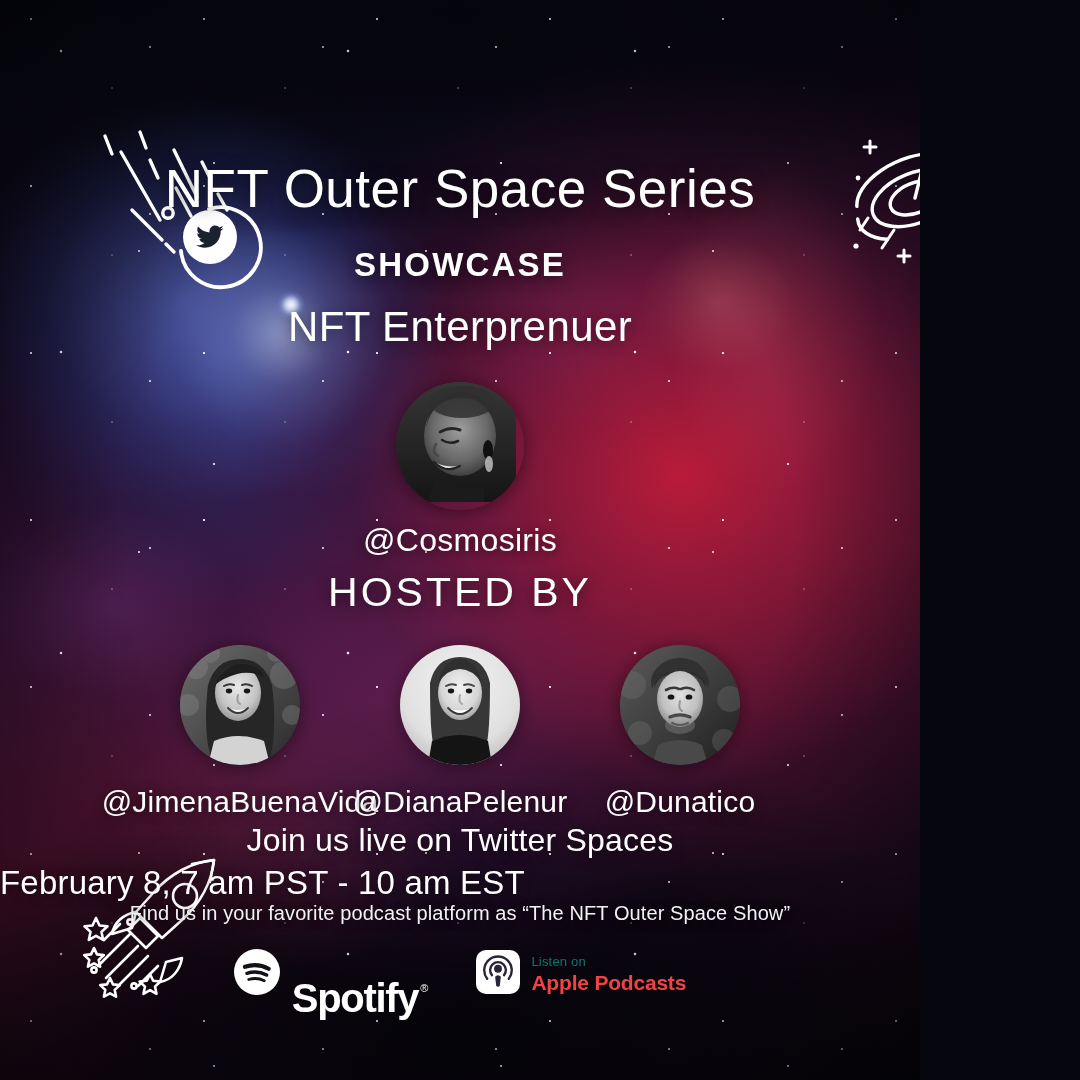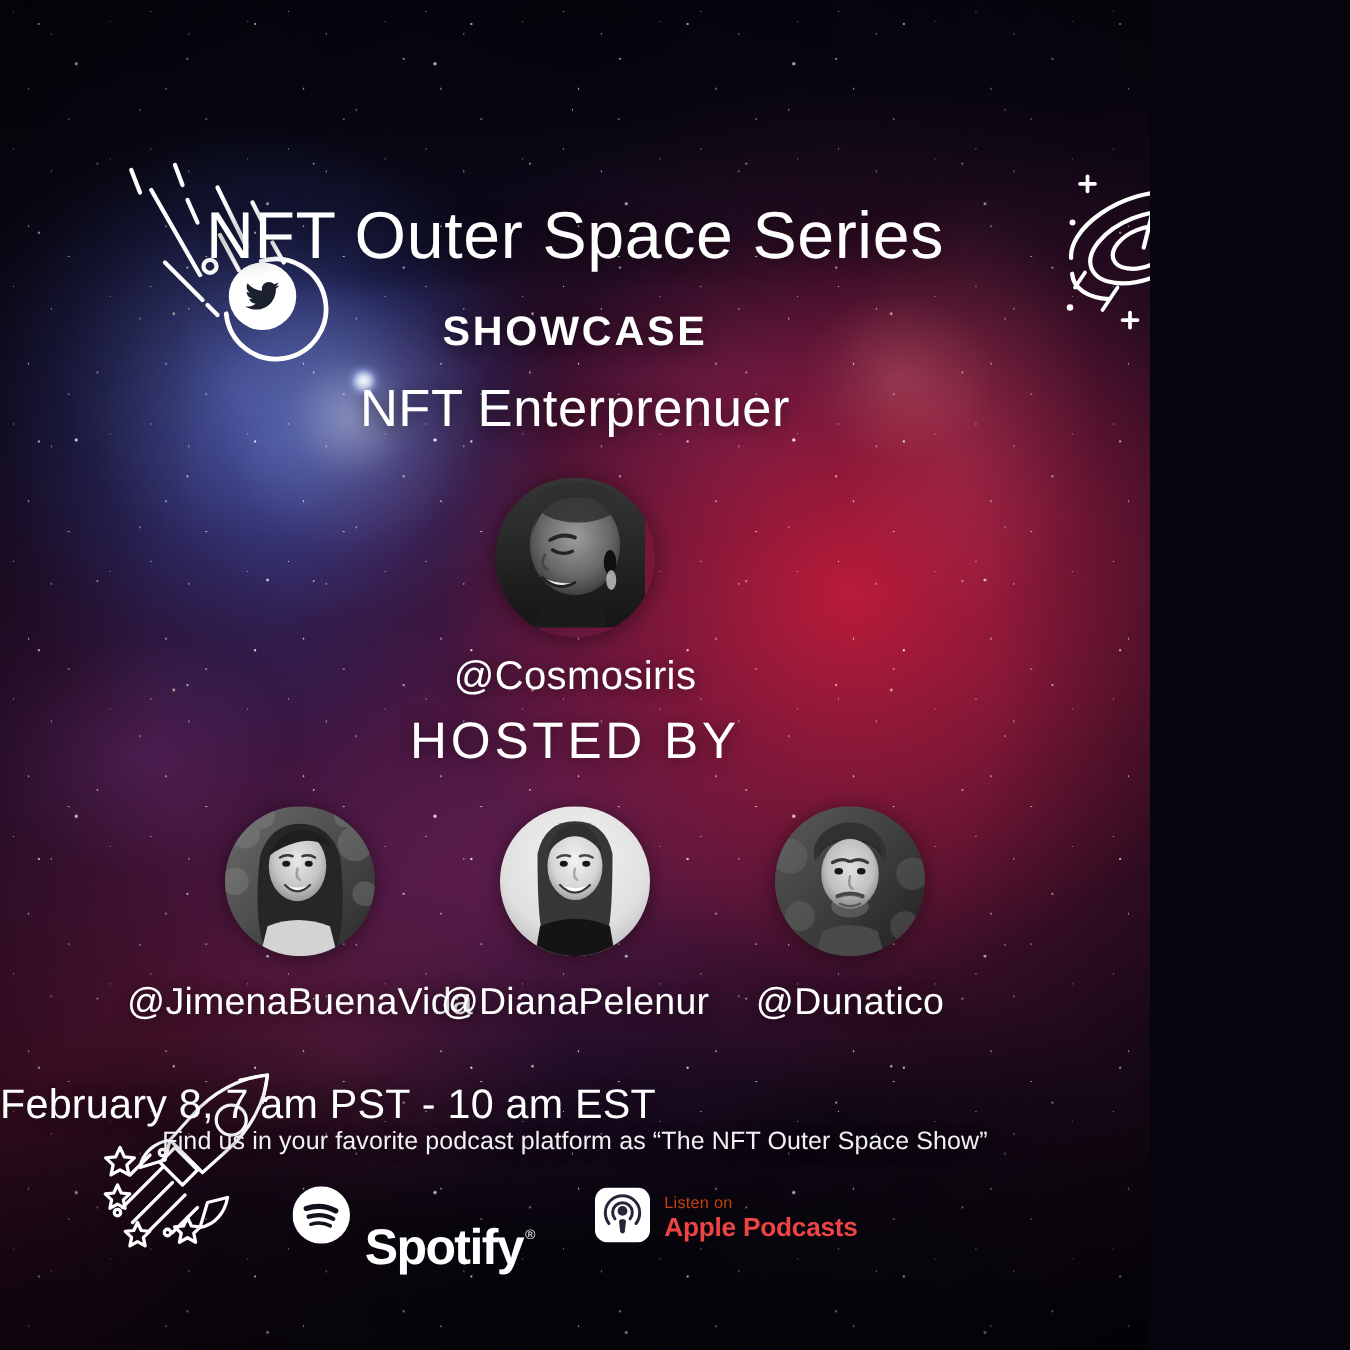--- a/index.html
+++ b/index.html
@@ -188,21 +188,21 @@
   }
 
   
   .logos{
     position:absolute; left:0; right:0; top:930px;
     display:flex; justify-content:center; align-items:center; gap:48px;
   }
   .logo-spotify{ display:flex; align-items:center; gap:12px; }
   .logo-apple{ display:flex; align-items:center; gap:11px; }
   .apple-badge-text{ display:flex; flex-direction:column; line-height:1; }
-  .apple-listen{ font-size:13px; color:#c2410c; font-weight:400; letter-spacing:.2px; margin-bottom:4px;}
+  .apple-listen{ font-size:13px; color:#0f766e; font-weight:400; letter-spacing:.2px; margin-bottom:4px;}
   .apple-name{ font-size:21px; color:#ef4444; font-weight:700; letter-spacing:-.2px; }
 
   
   .icon-comet{ position:absolute; left:88px; top:112px; width:180px; height:180px; }
   .icon-galaxy{ position:absolute; left:832px; top:122px; width:166px; height:152px; }
   .icon-rocket{ position:absolute; left:72px; top:852px; width:180px; height:150px; }
 
   
   .face{ position:absolute; inset:0; }
 </style>
@@ -486,20 +486,21 @@
             <ellipse cx="60" cy="80" rx="15" ry="9" fill="#8f8f8f" opacity=".38"></ellipse>
 
             <path d="M38 100 q22 -10 44 0 l6 20 -56 0z" fill="#4c4c4c"></path>
           </svg>
         </div>
         <div class="host-name">@Dunatico</div>
       </div>
 
     </div>
 
+    <div class="join-line">Join us live on Twitter Spaces</div>
     <div class="date-line">February 8, 7 am PST - 10 am EST</div>
     <div class="platform-line">Find us in your favorite podcast platform as “The NFT Outer Space Show”</div>
 
     <div class="logos">
 
       <div class="logo-spotify">
         <span>
           <svg viewBox="0 0 48 48" width="46" height="46">
             <circle cx="24" cy="24" r="24" fill="#ffffff"></circle>
             <g stroke="#11121a" stroke-linecap="round" fill="none">

